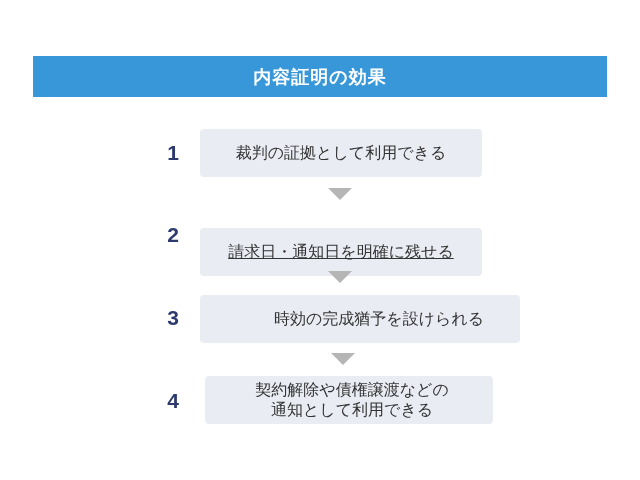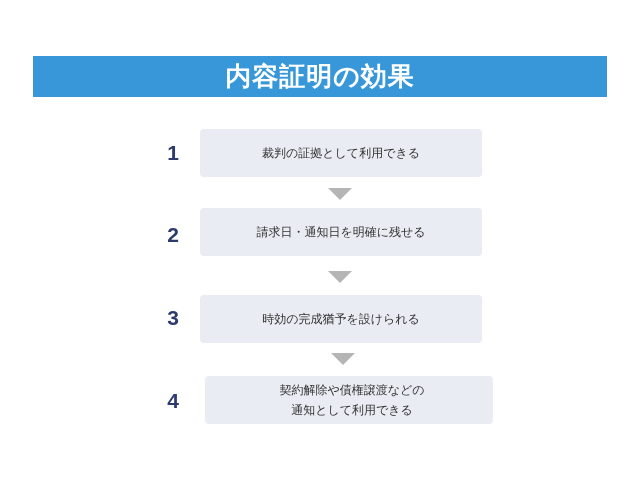--- a/index.html
+++ b/index.html
@@ -1,48 +1,48 @@
 <!DOCTYPE html>
 <html><head>
 <meta charset="utf-8">
 <style>
   html, body { margin:0; padding:0; }
   body { width:640px; height:480px; background:#ffffff; position:relative; overflow:hidden;
          font-family:"DejaVu Sans", sans-serif; }
   .banner { position:absolute; left:33px; top:56px; width:574px; height:41px; background:#3797d9;
-            color:#fff; font-weight:bold; font-size:26px; display:flex; align-items:center; justify-content:center; letter-spacing:1px; }
+            color:#fff; font-weight:bold; font-size:18px; display:flex; align-items:center; justify-content:center; letter-spacing:1px; }
   .num { position:absolute; width:30px; text-align:center; color:#2d3a6e; font-weight:bold; font-size:21px;
          font-family:"Liberation Sans", sans-serif; }
   .box { position:absolute; width:282px; height:48px; background:#e9ecf3; border-radius:4px;
          display:flex; align-items:center; justify-content:center; text-align:center;
-         font-size:12px; color:#333; line-height:20px; }
+         font-size:16px; color:#333; line-height:20px; }
   .arrow { position:absolute; width:0; height:0; border-left:12px solid transparent; border-right:12px solid transparent;
            border-top:12px solid #b5b5b5; }
 </style>
 </head>
 <body>
 
 <div class="banner">
   <span>内容証明の効果</span>
 </div>
 
 <div class="num" style="left:158px;top:141px;">1</div>
 <div class="box" style="left:200px;top:129px;">
   <span>裁判の証拠として利用できる</span>
 </div>
 <div class="arrow" style="left:328px;top:188px;"></div>
 
 <div class="num" style="left:158px;top:223px;">2</div>
-<div class="box" style="left:200px;top:208px;">
+<div class="box" style="left:200px;top:228px;text-decoration:underline;">
   <span>請求日・通知日を明確に残せる</span>
 </div>
 <div class="arrow" style="left:328px;top:271px;"></div>
 
 <div class="num" style="left:158px;top:306px;">3</div>
-<div class="box" style="left:200px;top:295px;">
+<div class="box" style="left:200px;top:295px;padding-left:38px;">
   <span>時効の完成猶予を設けられる</span>
 </div>
 <div class="arrow" style="left:331px;top:353px;"></div>
 
 <div class="num" style="left:158px;top:389px;">4</div>
 <div class="box" style="left:205px;top:376px;white-space:pre-line;padding-left:6px;">
   <span>契約解除や債権譲渡などの
 通知として利用できる</span>
 </div>
 

